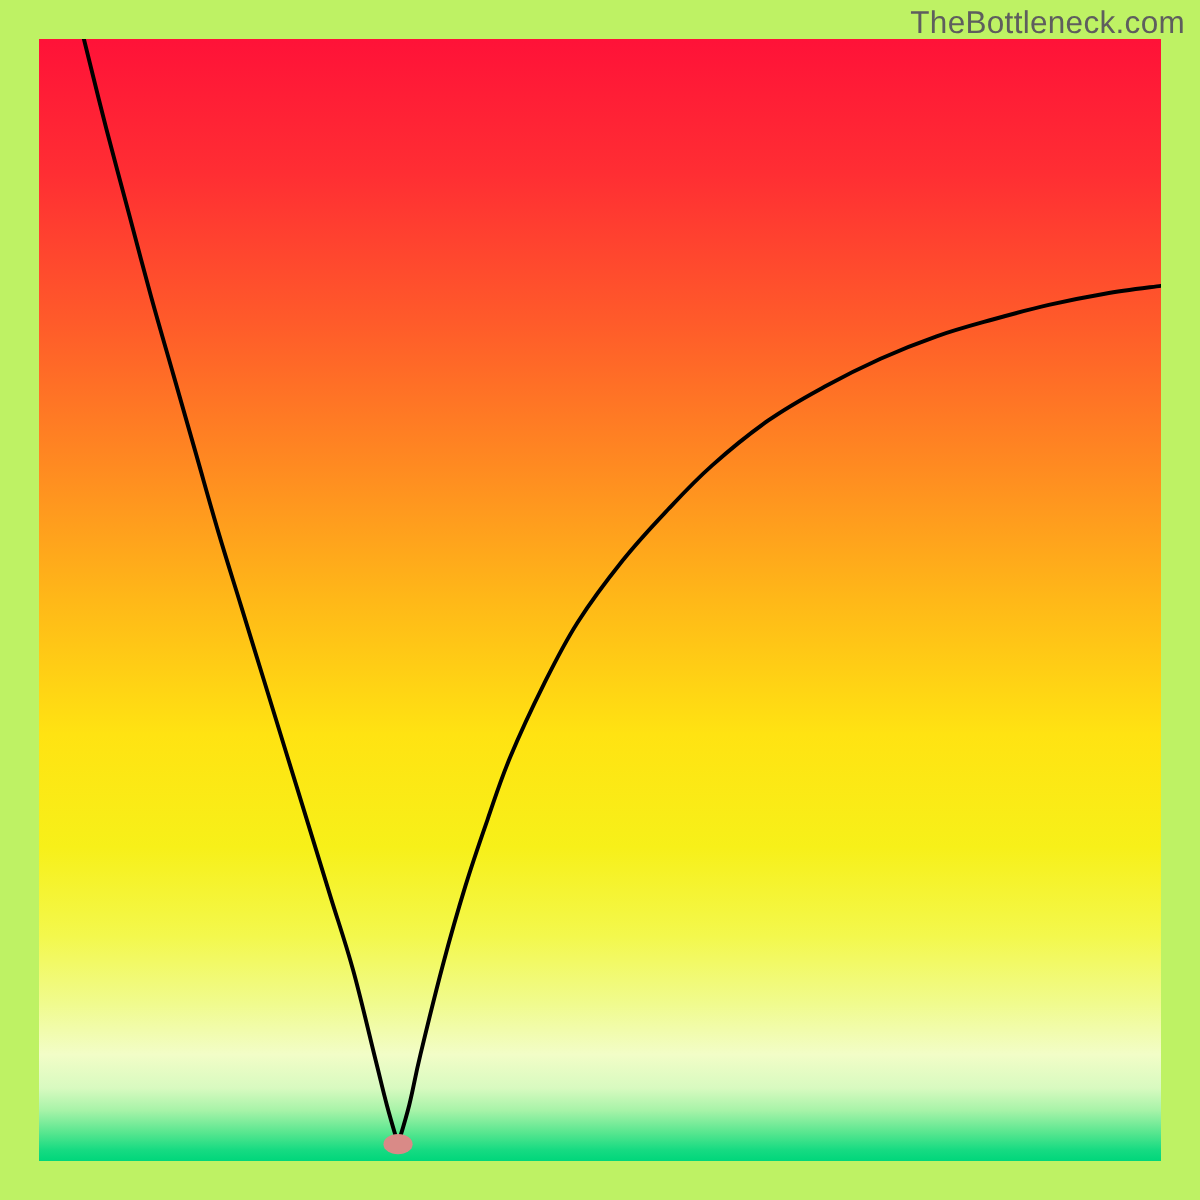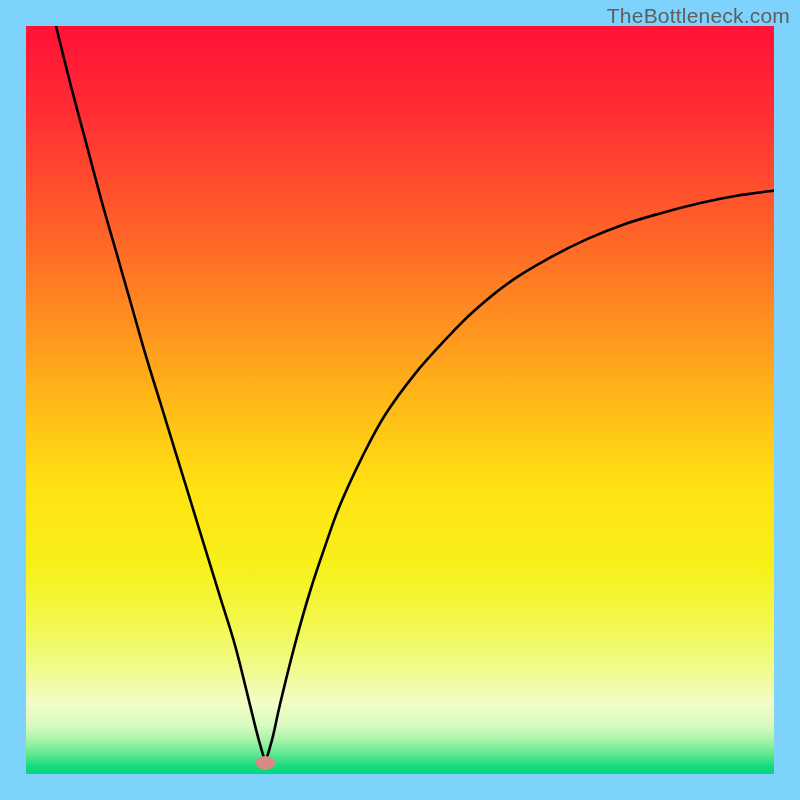--- a/index.html
+++ b/index.html
@@ -8,21 +8,21 @@
     width: 800px;
     height: 800px;
     overflow: hidden;
     background: #000;
     font-family: Arial, Helvetica, sans-serif;
   }
   .frame {
     position: absolute;
     top: 0; left: 0;
     width: 800px; height: 800px;
-    background: #7dd3fc;
+    background: #bef264;
   }
   .plot {
     position: absolute;
     top: 26px;
     left: 26px;
     width: 748px;
     height: 748px;
     overflow: hidden;
   }
   .gradient {

